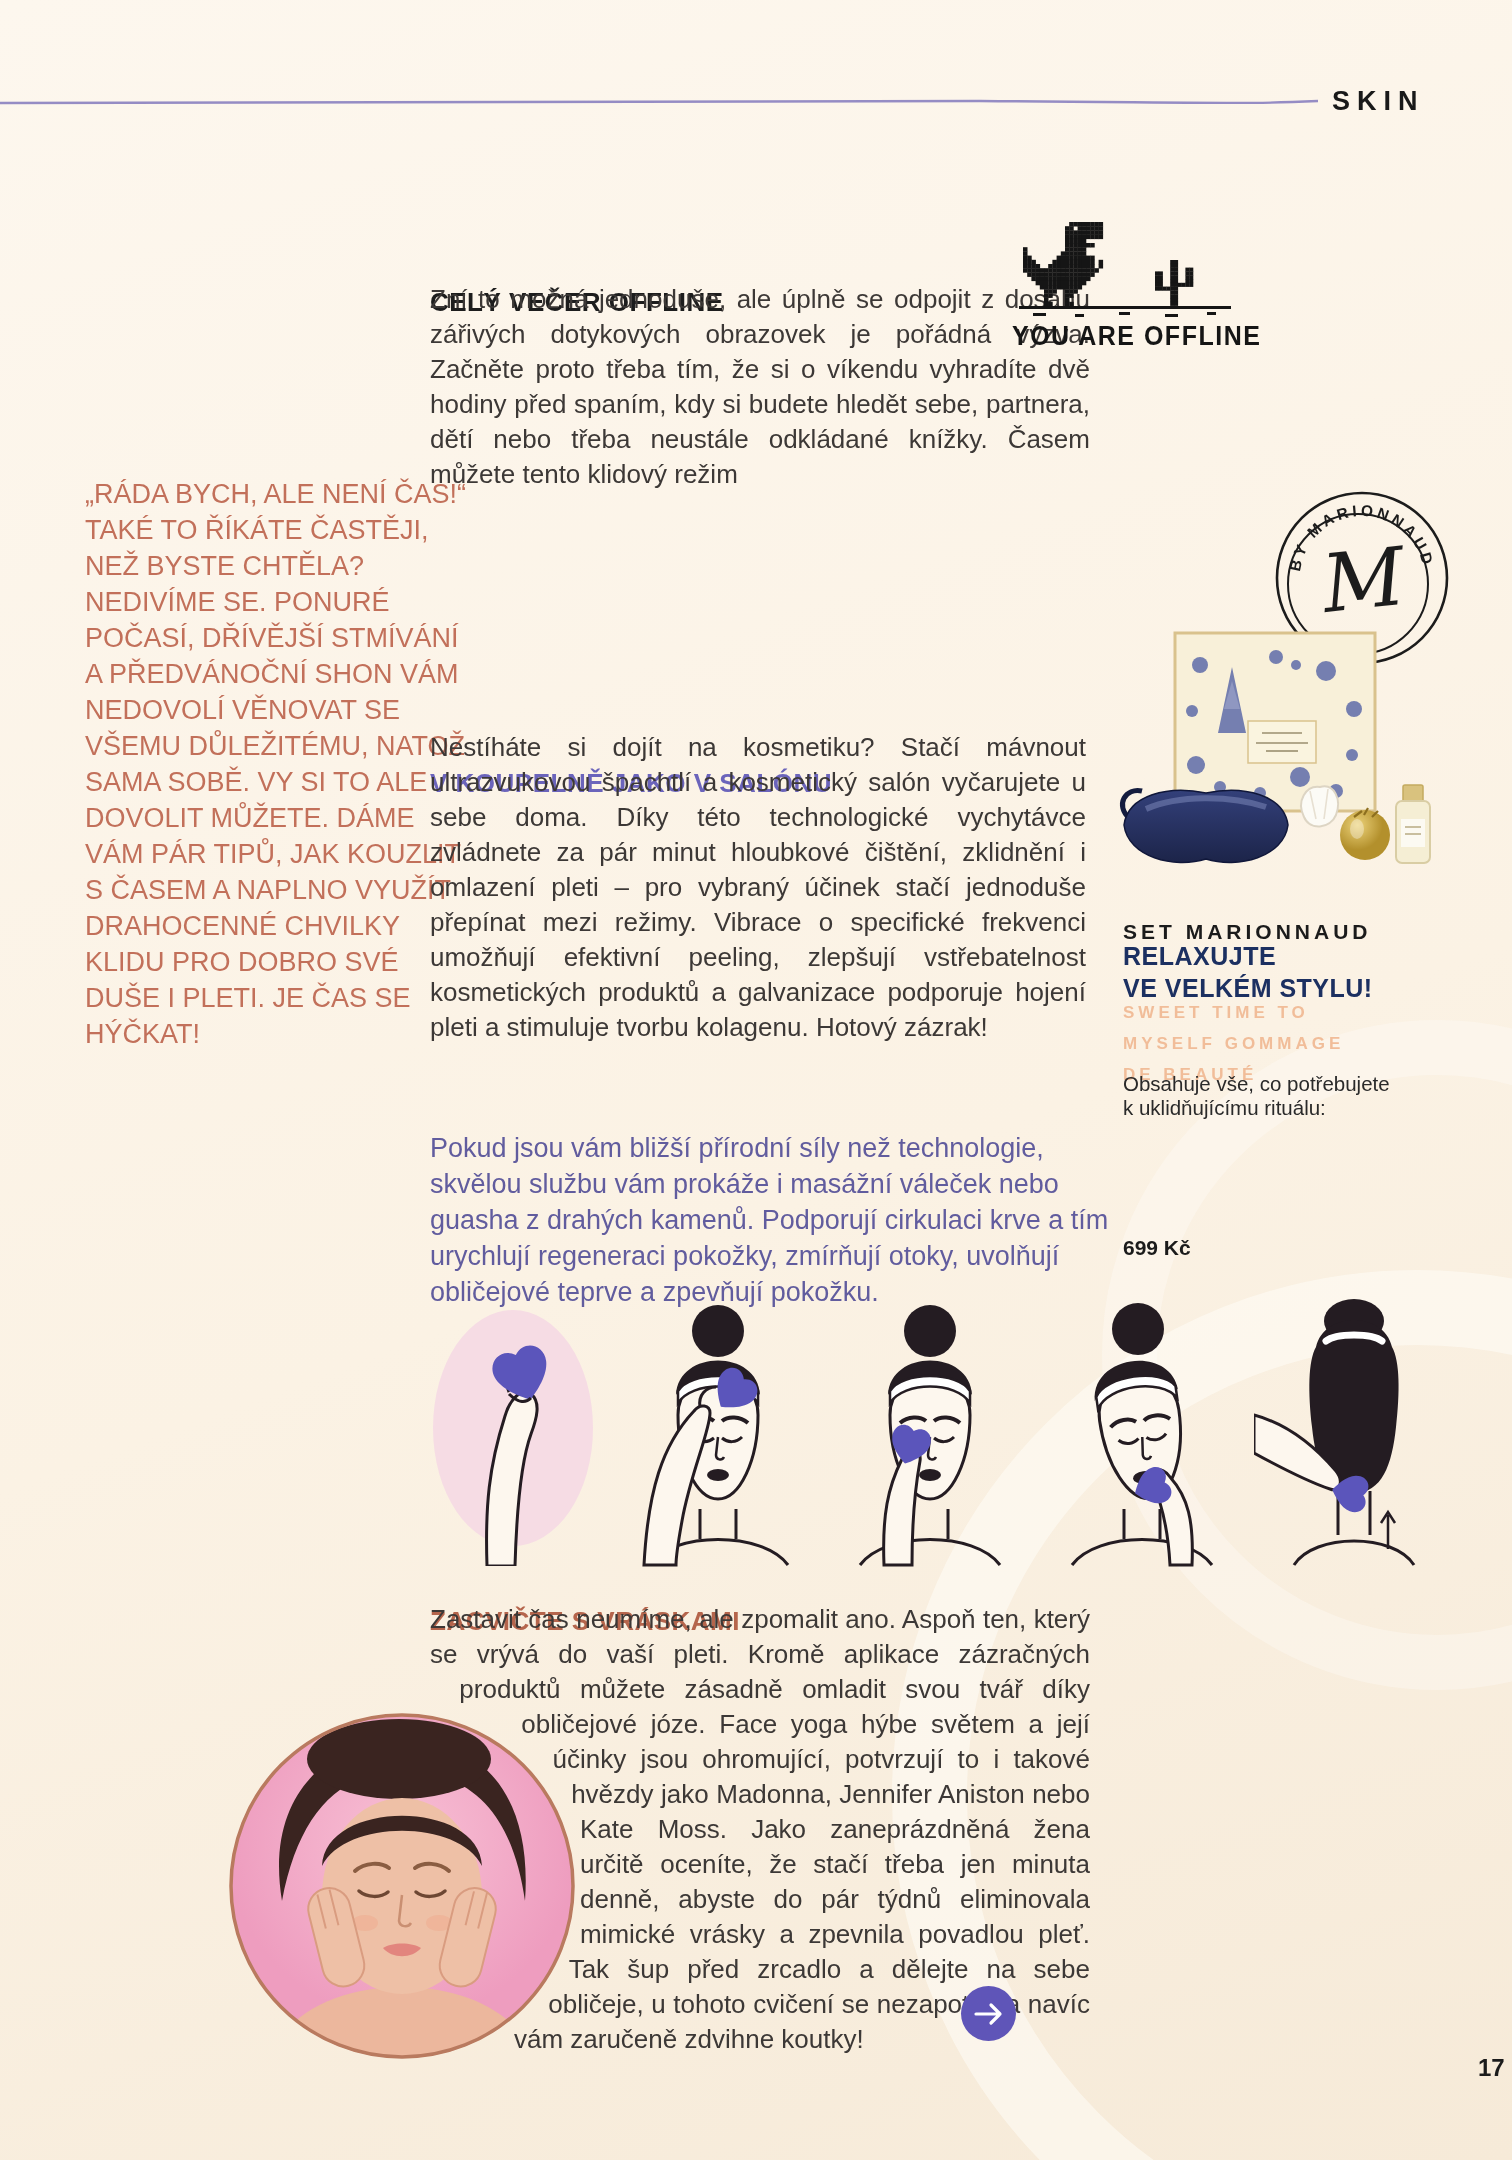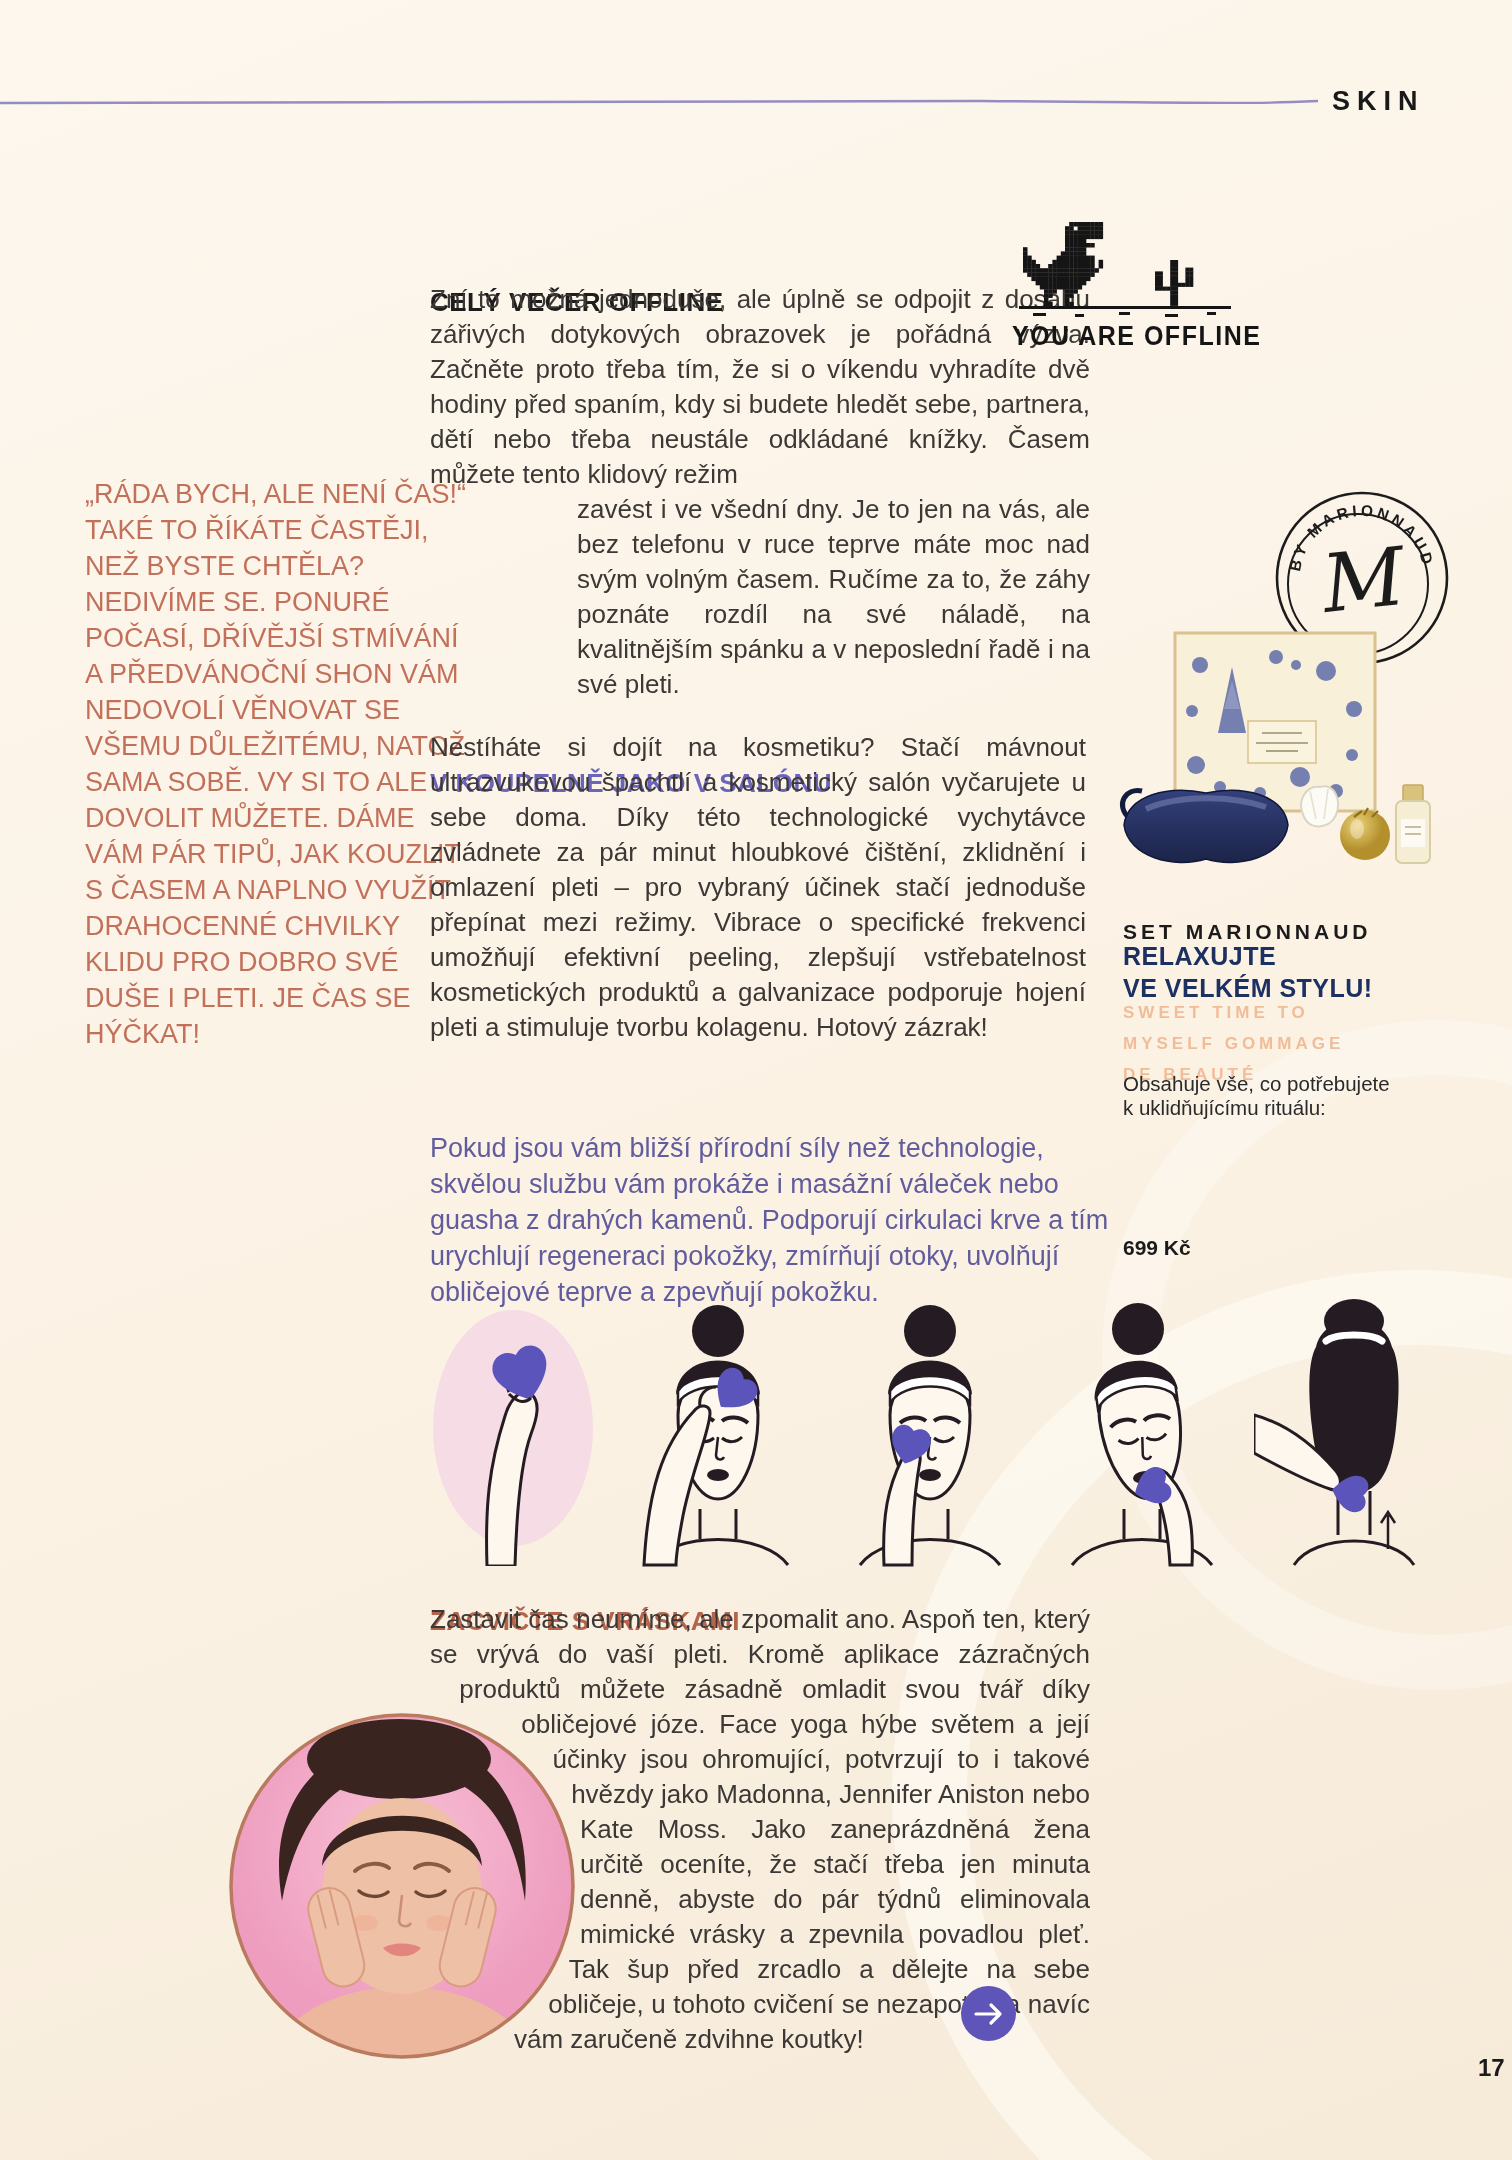--- a/index.html
+++ b/index.html
@@ -58,21 +58,20 @@
   <div class="swirl-b"></div>
   <div class="swirl-a"></div>
 
   <svg class="abs top-rule" viewBox="0 0 1320 12">
     <path d="M0,7 C420,7 700,3 980,5 S1250,8 1318,5" fill="none" stroke="#958cc4" stroke-width="2.4"></path>
   </svg>
   <div class="abs skin-label">SKIN</div>
 
   <div class="abs h-article" style="left:430px;top:247px;">CELÝ VEČER OFFLINE</div>
   <div class="abs body-text" style="left:430px;top:282px;width:660px;">Zní to možná jednoduše, ale úplně se odpojit z dosahu zářivých dotykových obrazovek je pořádná výzva. Začněte proto třeba tím, že si o víkendu vyhradíte dvě hodiny před spaním, kdy si budete hledět sebe, partnera, dětí nebo třeba neustále odkládané knížky. Časem můžete tento klidový režim</div>
-  <div class="abs body-text" style="left:577px;top:492px;width:513px;">zavést i ve všední dny. Je to jen na vás, ale bez telefonu v ruce teprve máte moc nad svým volným časem. Ručíme za to, že záhy poznáte rozdíl na své náladě, na kvalitnějším spánku a v neposlední řadě i na své pleti.</div>
 
   <svg id="offline-art" class="abs" style="left:1015px;top:218px;" width="220" height="108" viewBox="0 0 220 108">
     <rect x="4" y="88" width="212" height="3" fill="#151515"></rect>
     <rect x="18" y="95" width="13" height="3" fill="#151515"></rect>
     <rect x="60" y="96" width="9" height="3" fill="#151515"></rect>
     <rect x="104" y="94" width="11" height="3" fill="#151515"></rect>
     <rect x="150" y="96" width="13" height="3" fill="#151515"></rect>
     <rect x="192" y="94" width="9" height="3" fill="#151515"></rect>
   <rect x="54.2" y="4" width="4.5" height="4.5" fill="#151515"></rect>
       <rect x="58.400000000000006" y="4" width="4.5" height="4.5" fill="#151515"></rect>

